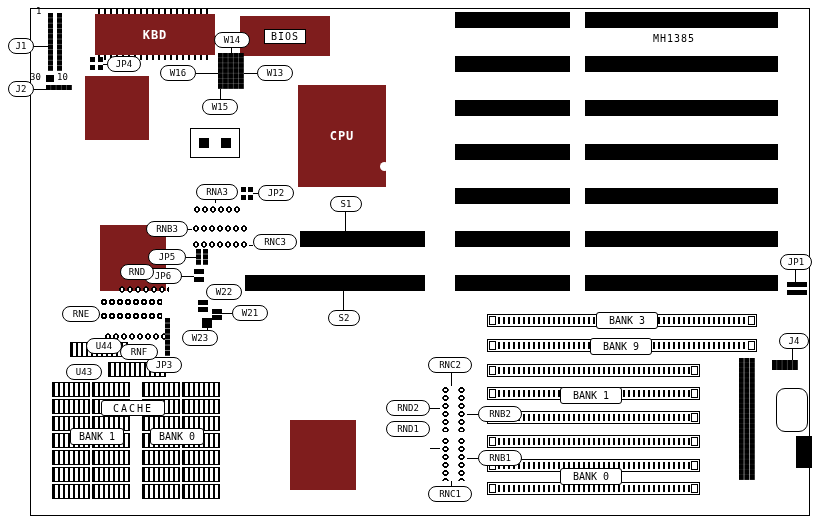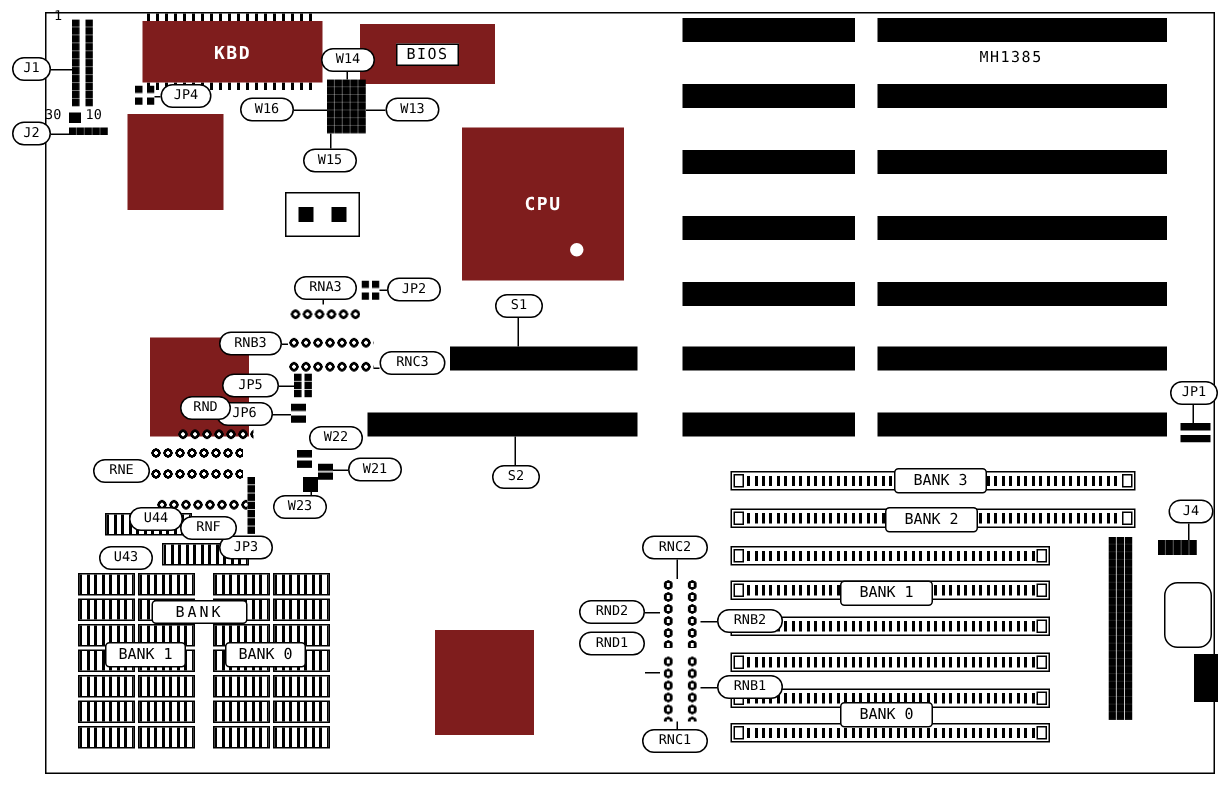--- a/index.html
+++ b/index.html
@@ -75,21 +75,21 @@
 
 <div class="sq" style="left:90px;top:57px;width:13px;height:13px"></div>
 <div class="lbl" style="left:107px;top:56px;width:34px">JP4</div>
 <div class="ln" style="left:103px;top:64px;width:4px;height:1px"></div>
 <div class="chip" style="left:85px;top:76px;width:64px;height:64px"></div>
 
 <div class="osc" style="left:190px;top:128px;width:50px;height:30px"></div>
 <div class="blk" style="left:199px;top:138px;width:10px;height:10px"></div>
 <div class="blk" style="left:221px;top:138px;width:10px;height:10px"></div>
 
-<div class="chip" style="left:308px;top:85px;width:108px;height:102px">CPU</div>
+<div class="chip" style="left:298px;top:85px;width:88px;height:102px">CPU</div>
 <div class="dot" style="left:380px;top:162px"></div>
 
 <div class="lbl" style="left:196px;top:184px;width:42px">RNA3</div>
 <div class="ln" style="left:215px;top:200px;width:1px;height:3px"></div>
 <div class="rings-h" style="left:193px;top:203px;width:47px;height:13px"></div>
 <div class="sq" style="left:241px;top:187px;width:12px;height:13px"></div>
 <div class="lbl" style="left:258px;top:185px;width:36px">JP2</div>
 <div class="ln" style="left:253px;top:193px;width:5px;height:1px"></div>
 <div class="lbl" style="left:330px;top:196px;width:32px">S1</div>
 <div class="ln" style="left:345px;top:212px;width:1px;height:19px"></div>
@@ -175,21 +175,21 @@
 <div class="cchip" style="left:142px;top:450px"></div>
 <div class="cchip" style="left:182px;top:450px"></div>
 <div class="cchip" style="left:52px;top:467px"></div>
 <div class="cchip" style="left:92px;top:467px"></div>
 <div class="cchip" style="left:142px;top:467px"></div>
 <div class="cchip" style="left:182px;top:467px"></div>
 <div class="cchip" style="left:52px;top:484px"></div>
 <div class="cchip" style="left:92px;top:484px"></div>
 <div class="cchip" style="left:142px;top:484px"></div>
 <div class="cchip" style="left:182px;top:484px"></div>
-<div class="blbl" style="left:101px;top:400px;width:64px;height:16px;letter-spacing:2px">BANK</div>
+<div class="blbl" style="left:101px;top:400px;width:64px;height:16px;letter-spacing:2px">CACHE</div>
 <div class="blbl" style="left:70px;top:428px;width:54px;height:17px">BANK 1</div>
 <div class="blbl" style="left:150px;top:428px;width:54px;height:17px">BANK 0</div>
 
 <div class="chip" style="left:290px;top:420px;width:66px;height:70px"></div>
 
 <div class="lbl" style="left:428px;top:357px;width:44px">RNC2</div>
 <div class="ln" style="left:451px;top:373px;width:1px;height:13px"></div>
 <div class="rings-v" style="left:440px;top:386px;width:11px;height:46px"></div>
 <div class="rings-v" style="left:456px;top:386px;width:11px;height:46px"></div>
 <div class="lbl" style="left:386px;top:400px;width:44px">RND2</div>
@@ -207,21 +207,21 @@
 
 <div class="simm" style="left:487px;top:314px;width:270px"></div>
 <div class="simm" style="left:487px;top:339px;width:270px"></div>
 <div class="simm" style="left:487px;top:364px;width:213px"></div>
 <div class="simm" style="left:487px;top:387px;width:213px"></div>
 <div class="simm" style="left:487px;top:411px;width:213px"></div>
 <div class="simm" style="left:487px;top:435px;width:213px"></div>
 <div class="simm" style="left:487px;top:459px;width:213px"></div>
 <div class="simm" style="left:487px;top:482px;width:213px"></div>
 <div class="blbl" style="left:596px;top:312px;width:62px;height:17px">BANK 3</div>
-<div class="blbl" style="left:590px;top:338px;width:62px;height:17px">BANK 2</div>
+<div class="blbl" style="left:590px;top:338px;width:62px;height:17px">BANK 9</div>
 <div class="blbl" style="left:560px;top:387px;width:62px;height:17px">BANK 1</div>
 <div class="blbl" style="left:560px;top:468px;width:62px;height:17px">BANK 0</div>
 
 <div class="lbl" style="left:780px;top:254px;width:32px">JP1</div>
 <div class="ln" style="left:795px;top:270px;width:1px;height:12px"></div>
 <div class="sq" style="left:787px;top:282px;width:20px;height:13px"></div>
 <div class="lbl" style="left:779px;top:333px;width:30px">J4</div>
 <div class="ln" style="left:792px;top:349px;width:1px;height:11px"></div>
 <div class="sq" style="left:772px;top:360px;width:26px;height:10px"></div>
 <div class="sq" style="left:739px;top:358px;width:16px;height:122px"></div>

